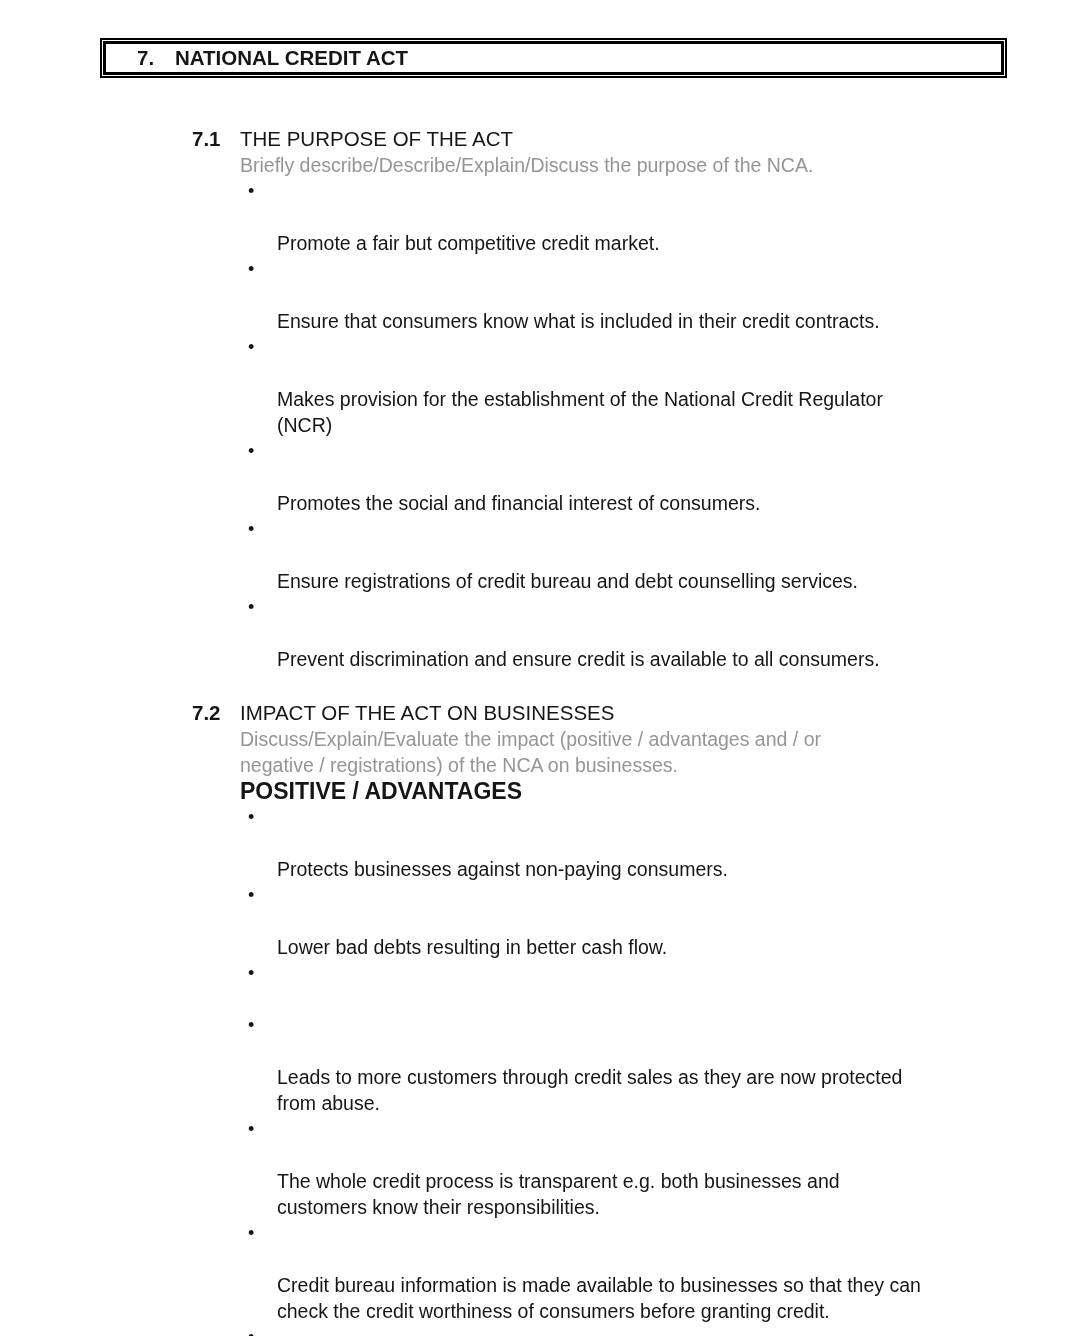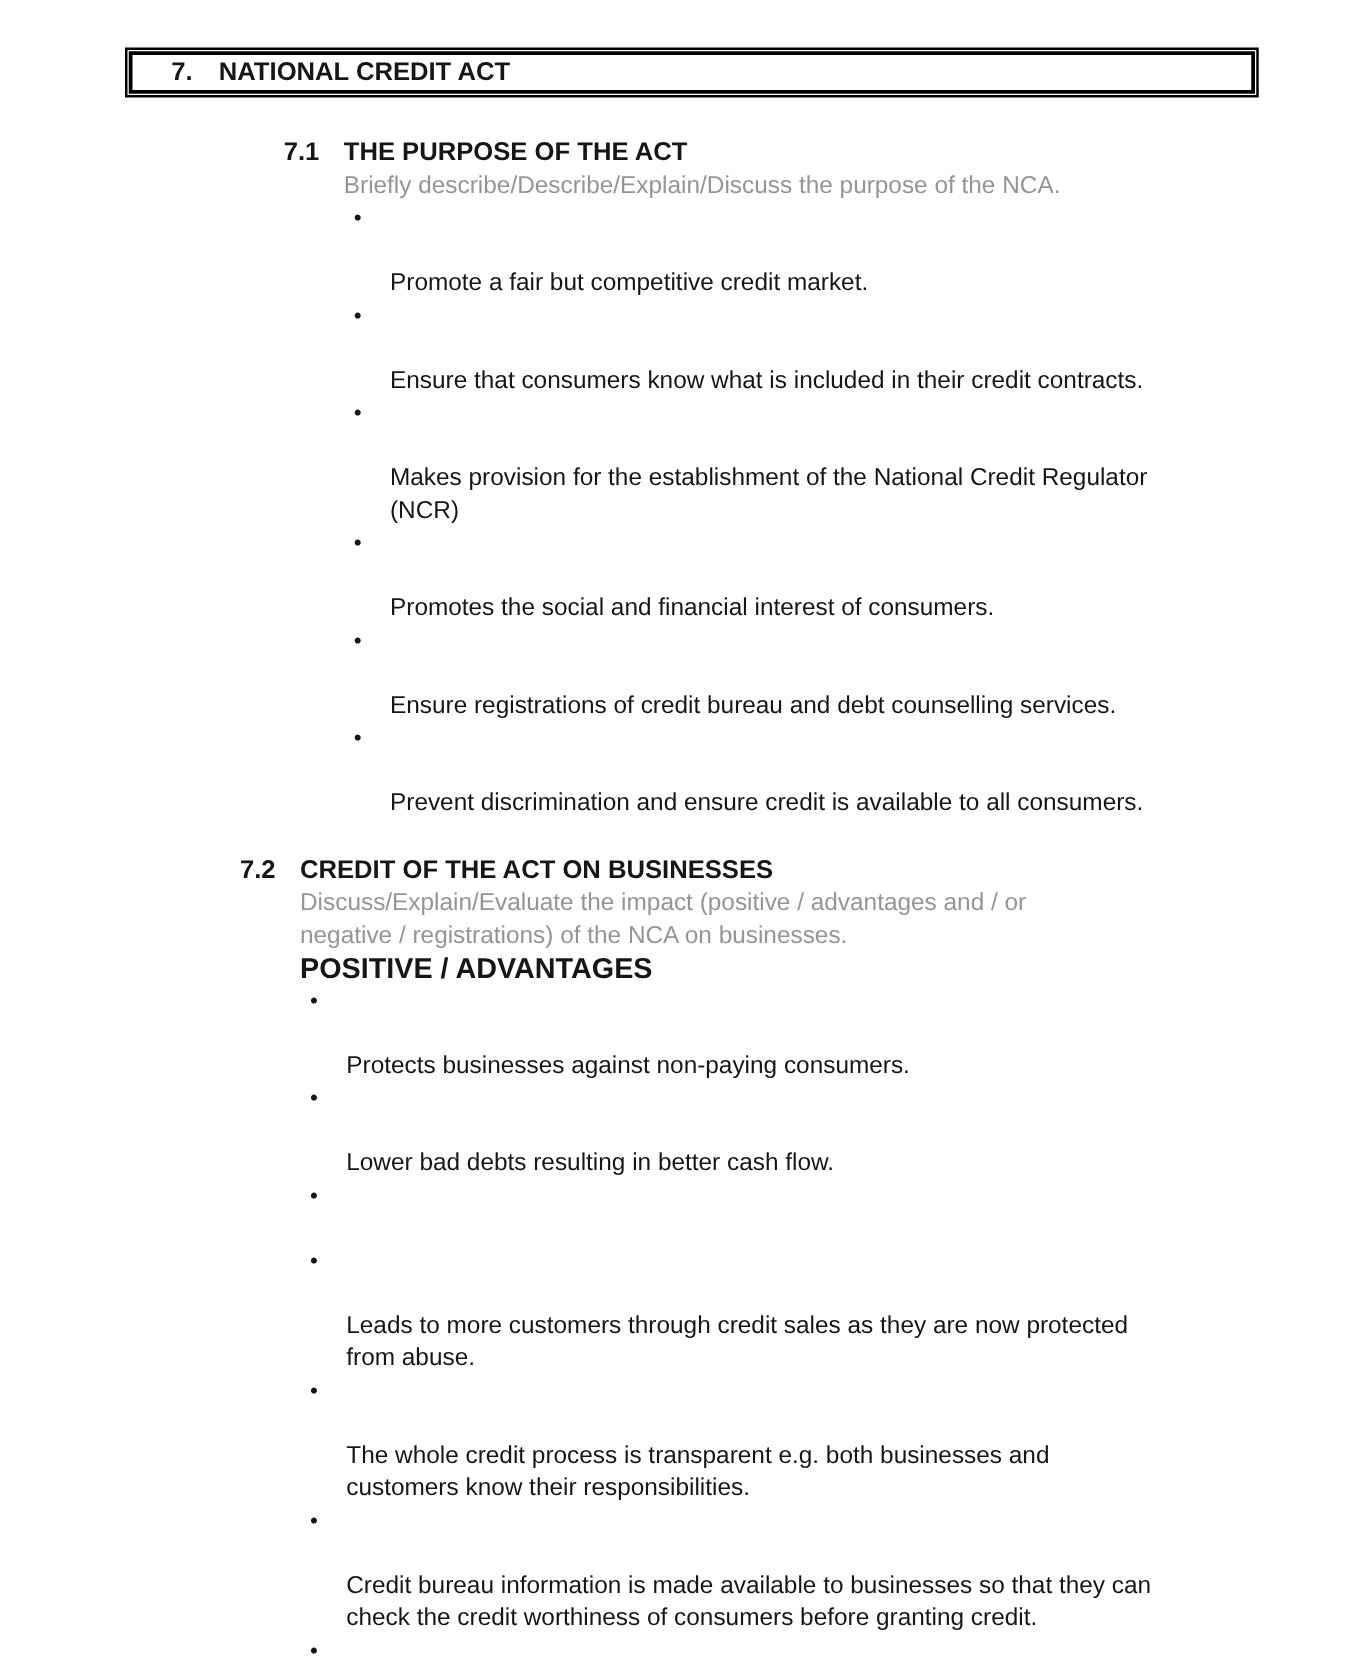--- a/index.html
+++ b/index.html
@@ -26,33 +26,33 @@
     align-items: baseline;
     padding: 1px 8px 2px 31px;
     font-weight: 700;
     font-size: 20.5px;
     line-height: 25px;
   }
   .hnum { flex: 0 0 38px; }
 
   
   .doc-section { display: flex; margin-left: 192px; }
-  .section-1 { margin-top: 31px; justify-content: center; }
+  .section-1 { margin-top: 48px; }
   .section-2 { margin-top: 28px; }
   .sec-num {
     flex: 0 0 48px;
     font-weight: 700;
     font-size: 20.5px;
     line-height: 26px;
   }
   .sec-content { width: 770px; }
   .sec-title {
     font-size: 20.5px;
     line-height: 26px;
-    font-weight: 700;
+    font-weight: 400;
   }
   .prompt {
     font-weight: 400;
     color: var(--prompt, #959595);
     white-space: pre-line;
   }
   .sub-heading {
     font-size: 23px;
     line-height: 26px;
     font-weight: 700;
@@ -120,21 +120,21 @@
     <span class="dot">•</span>
     <span class="bullet-text">Prevent discrimination and ensure credit is available to all consumers.</span>
   </li>
 </ul>
     </div>
   </section>
 
   <section class="doc-section section-2">
     <span class="sec-num">7.2</span>
     <div class="sec-content">
-      <h2 class="sec-title">CREDIT OF THE ACT ON BUSINESSES</h2>
+      <h2 class="sec-title">IMPACT OF THE ACT ON BUSINESSES</h2>
       <p class="prompt">Discuss/Explain/Evaluate the impact (positive / advantages and / or
 negative / registrations) of the NCA on businesses.</p>
 
       <h3 class="sub-heading">POSITIVE / ADVANTAGES</h3>
       <ul class="bullets">
   <li class="bullet">
     <span class="dot">•</span>
     <span class="bullet-text">Protects businesses against non-paying consumers.</span>
   </li>
 

